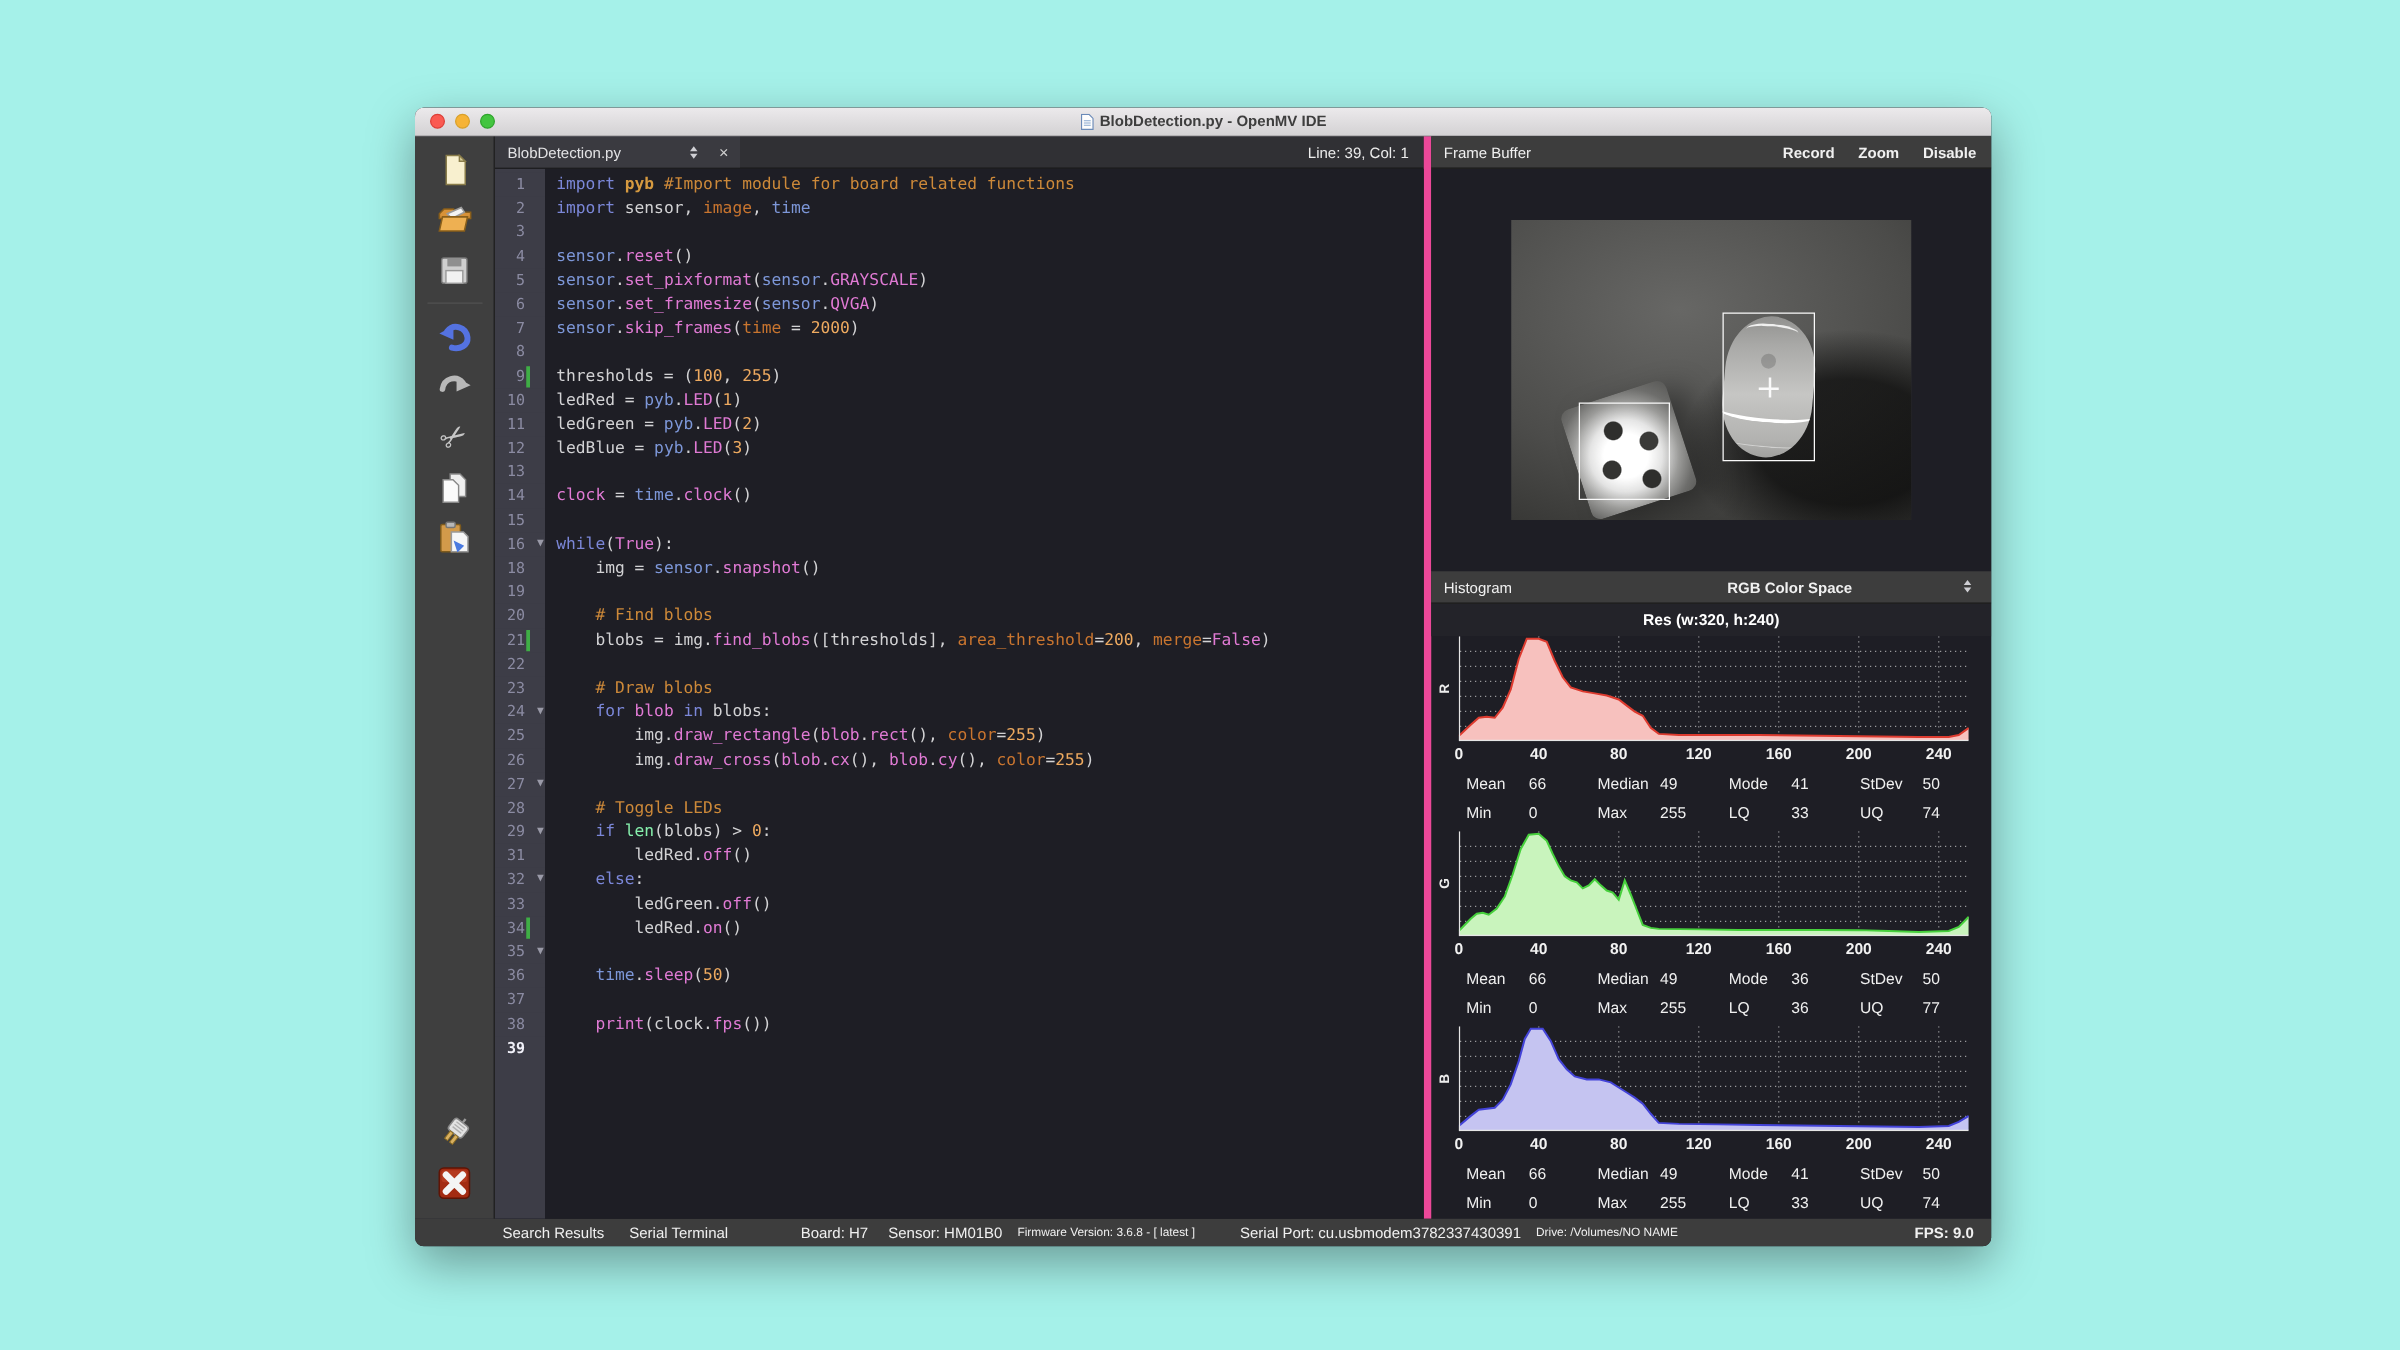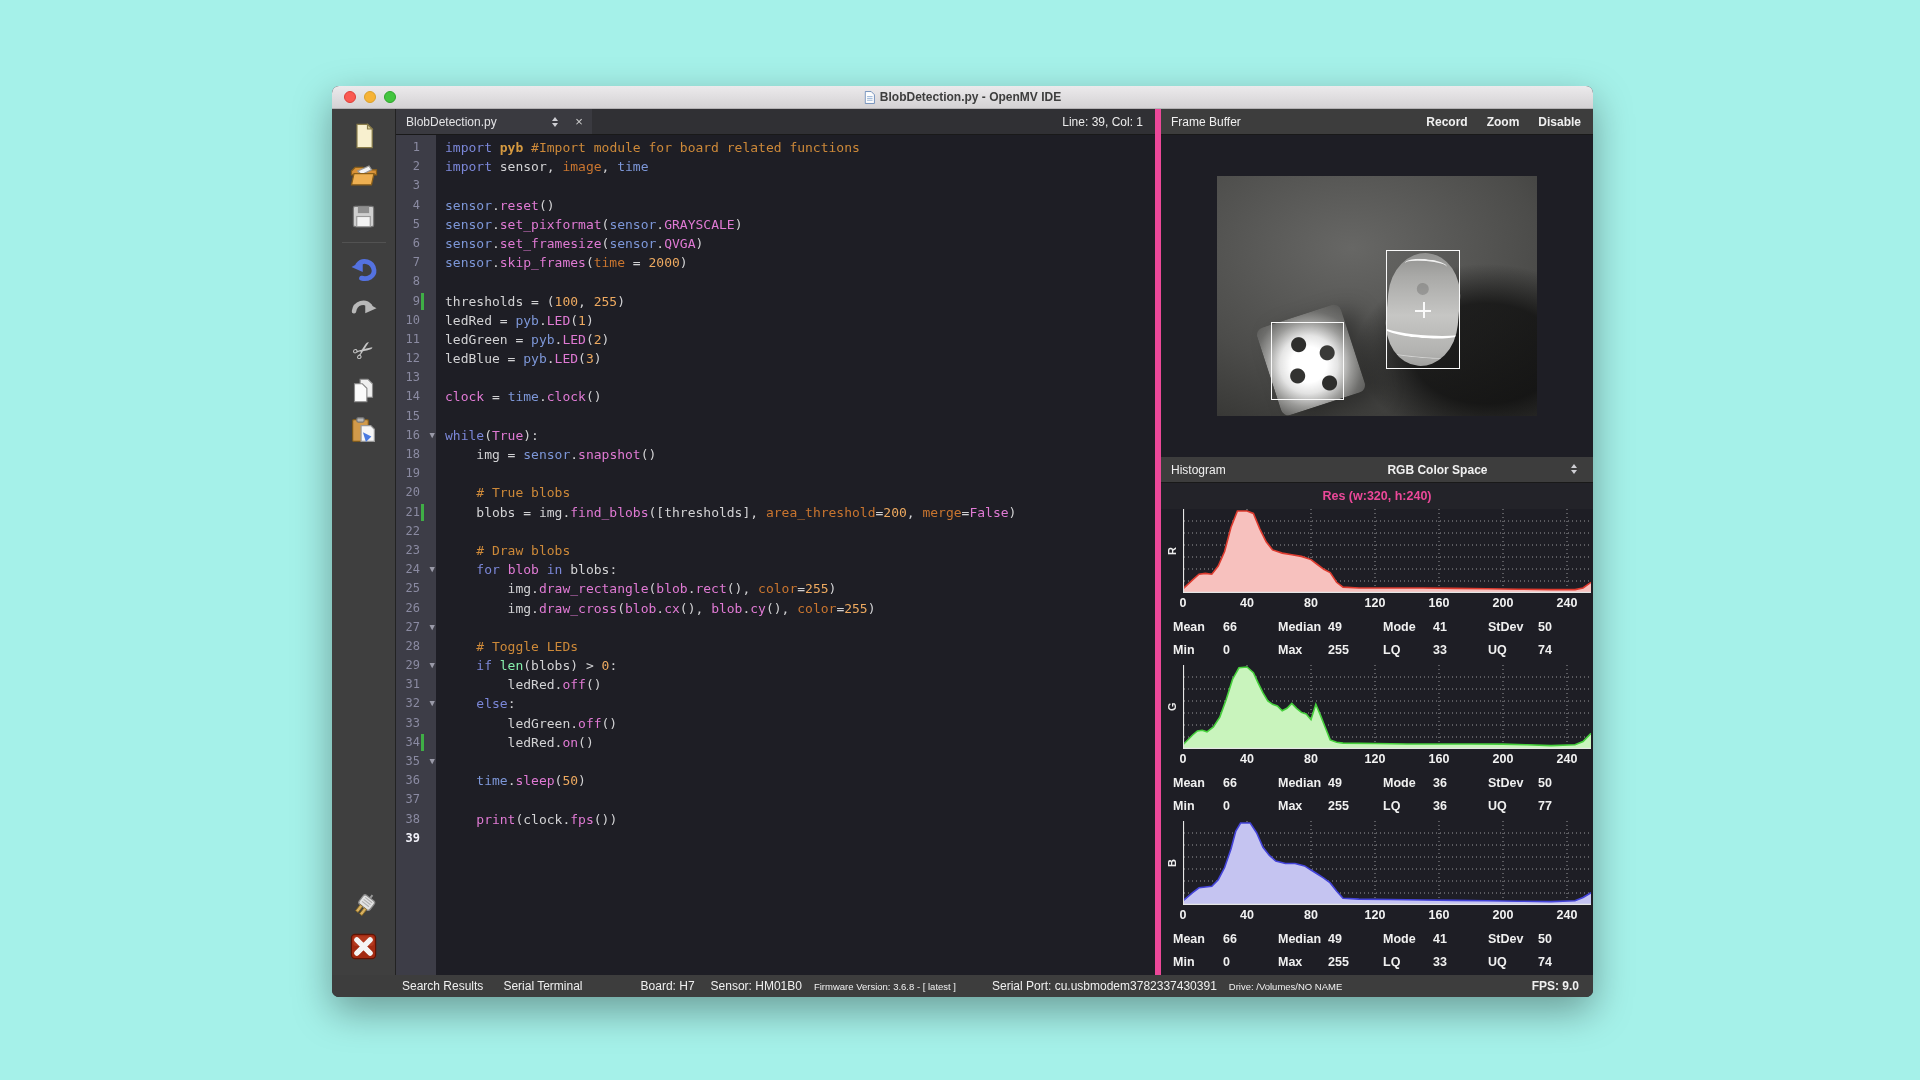--- a/index.html
+++ b/index.html
@@ -66,28 +66,28 @@
   .mouse .topref{position:absolute;left:14px;top:6px;width:42px;height:10px;border-top:2px solid rgba(255,255,255,.85);border-radius:50%}
   .mouse .logo{position:absolute;left:28px;top:30px;width:12px;height:12px;border-radius:50%;background:rgba(60,60,60,.25)}
   .mouse .arc{position:absolute;left:-4px;top:68px;width:80px;height:14px;border-bottom:3px solid #ffffff;border-radius:0 0 55% 55%}
   .mouse .arc2{position:absolute;left:0px;top:96px;width:72px;height:8px;border-bottom:1px solid rgba(255,255,255,.45);border-radius:0 0 50% 50%}
   .brect{position:absolute;border:1.5px solid #fafafa;box-sizing:border-box}
   .r1{left:54px;top:146px;width:73px;height:78px}
   .r2{left:169px;top:74px;width:74px;height:119px}
   .cross{position:absolute;left:206px;top:134px}
   .cross .h{position:absolute;left:-8px;top:0;width:16px;height:1.8px;background:#fafafa}
   .cross .v{position:absolute;left:0;top:-8px;width:1.8px;height:16px;background:#fafafa}
-  .resbar{flex:0 0 26px;background:#232329;display:flex;align-items:center;justify-content:center;color:#ec4899;font-size:12.5px;font-weight:bold}
+  .resbar{flex:0 0 26px;background:#232329;display:flex;align-items:center;justify-content:center;color:#ffffff;font-size:12.5px;font-weight:bold}
   
   .hblock{margin-bottom:4px}
   .hplot{display:flex;height:84px}
   .chl{flex:0 0 22px;display:flex;align-items:center;justify-content:center;color:#ededed;font-size:11px;font-weight:bold;transform:rotate(180deg);writing-mode:vertical-rl}
   .hx{position:relative;height:22px;color:#f2f2f2;font-size:12.5px;font-weight:bold}
   .hx span{position:absolute;top:3px;transform:translateX(-50%)}
-  .hstats{padding-left:12px;color:#f0f0f0;font-size:12.5px;font-weight:700}
+  .hstats{padding-left:28px;color:#f0f0f0;font-size:12.5px;font-weight:400}
   .hsrow{display:flex;height:23px;align-items:center}
   .hcell{flex:0 0 105px;display:flex}
   .hcell .sl{flex:0 0 50px}
   
   .statusbar{height:22px;flex:0 0 22px;background:#3d3d3d;display:flex;align-items:center;color:#f0f0f0;font-size:12px;padding-left:70px;box-sizing:border-box}
   .statusbar .sm{font-size:9.5px}
   .sb2{margin-left:20px}.sb3{margin-left:58px}.sb4{margin-left:16px}.sb5{margin-left:12px}
   .sb6{margin-left:36px}.sb7{margin-left:12px}.sb8{margin-left:auto;padding-right:14px;font-weight:bold}
   svg{display:block}
   .scis{font-size:25px;color:#c6c6c6;transform:rotate(-35deg);line-height:1}
@@ -291,21 +291,21 @@
             <div class="cl">
               <span class="gut">18</span>
               <span class="ct"><span class="txt">    img = </span><span class="mod">sensor</span><span class="txt">.</span><span class="fn">snapshot</span><span class="txt">()</span></span>
             </div>
             <div class="cl">
               <span class="gut">19</span>
               <span class="ct"></span>
             </div>
             <div class="cl">
               <span class="gut">20</span>
-              <span class="ct"><span class="txt">    </span><span class="cmt"># True blobs</span></span>
+              <span class="ct"><span class="txt">    </span><span class="cmt"># Find blobs</span></span>
             </div>
             <div class="cl">
               <span class="gut">21<i class="gmark"></i></span>
               <span class="ct"><span class="txt">    blobs = img.</span><span class="fn">find_blobs</span><span class="txt">([thresholds], </span><span class="arg">area_threshold</span><span class="txt">=</span><span class="num">200</span><span class="txt">, </span><span class="arg">merge</span><span class="txt">=</span><span class="fn">False</span><span class="txt">)</span></span>
             </div>
             <div class="cl">
               <span class="gut">22</span>
               <span class="ct"></span>
             </div>
             <div class="cl">

